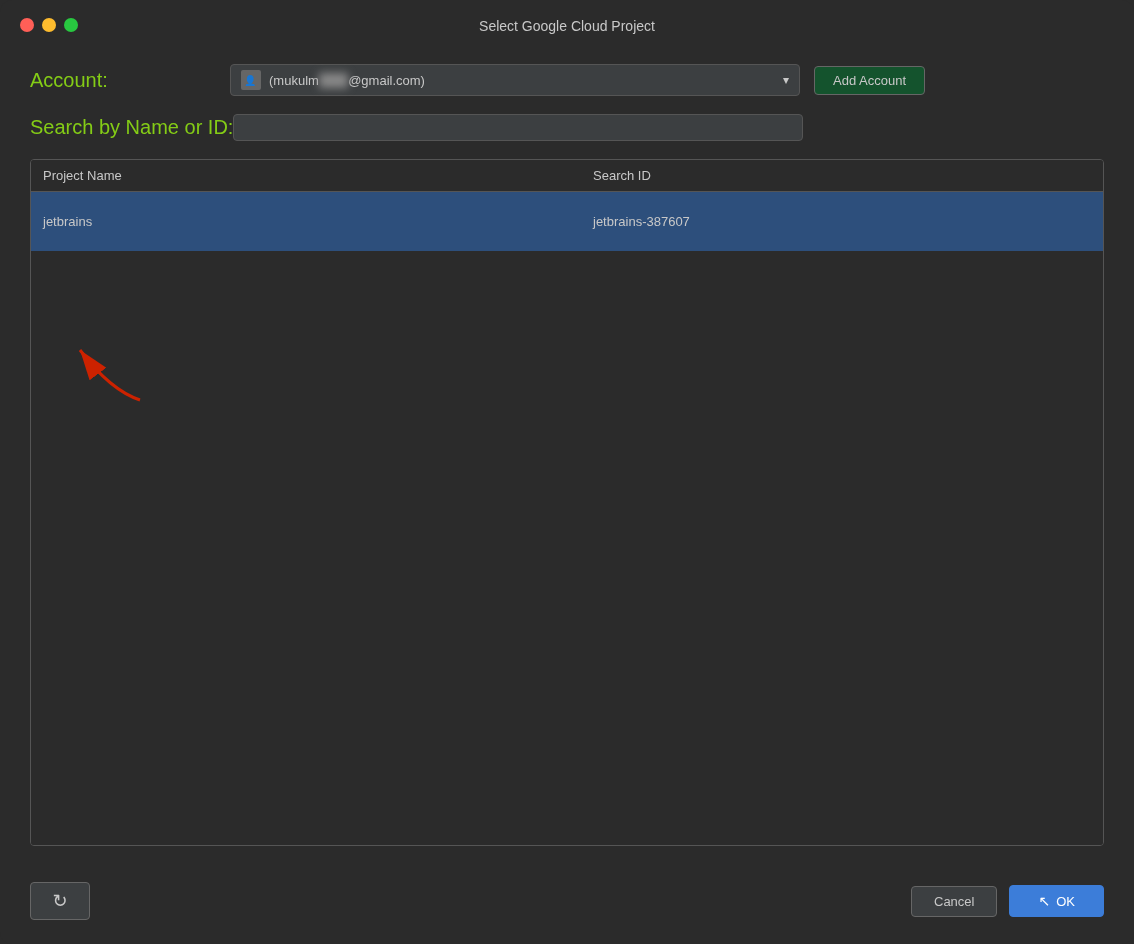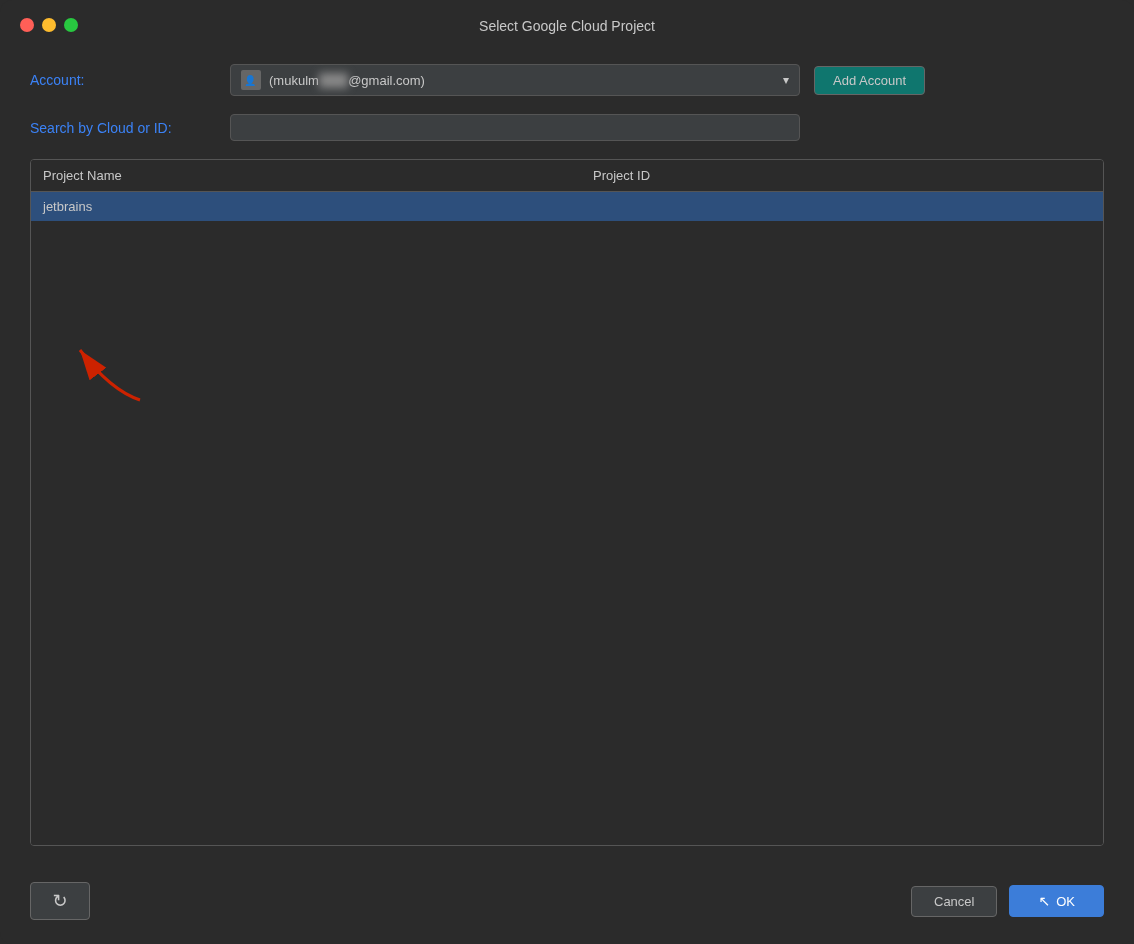--- a/index.html
+++ b/index.html
@@ -72,22 +72,22 @@
       flex: 1;
     }
 
     .form-row {
       display: flex;
       align-items: center;
       margin-bottom: 18px;
     }
 
     .form-label {
-      color: #3b82f6;
-      font-size: 14px;
+      color: #84cc16;
+      font-size: 20px;
       min-width: 200px;
       flex-shrink: 0;
     }
 
     .account-dropdown {
       display: flex;
       align-items: center;
       background: #3c3f41;
       border: 1px solid #555;
       border-radius: 4px;
@@ -125,21 +125,21 @@
       font-size: 13px;
       text-align: right;
     }
 
     .dropdown-arrow {
       color: #c8c8c8;
       font-size: 12px;
     }
 
     .add-account-btn {
-      background: #0f766e;
+      background: #14532d;
       border: 1px solid #666;
       border-radius: 4px;
       color: #c8c8c8;
       font-size: 13px;
       padding: 6px 18px;
       cursor: pointer;
       margin-left: 14px;
       white-space: nowrap;
     }
 
@@ -191,21 +191,21 @@
       cursor: pointer;
     }
 
     .table-row.selected {
       background: #2d4f7c;
     }
 
     .table-cell {
       color: #c8c8c8;
       font-size: 13px;
-      padding: 7px 12px;
+      padding: 22px 12px;
     }
 
     .arrow-annotation {
       position: absolute;
       left: 60px;
       top: 330px;
       pointer-events: none;
     }
 
     .dialog-footer {
@@ -304,32 +304,33 @@
           <span class="account-text">
             (<span>mukulm</span><span class="blurred-text">&nbsp;&nbsp;&nbsp;&nbsp;&nbsp;&nbsp;&nbsp;</span><span>@gmail.com)</span>
           </span>
         </div>
         <span class="dropdown-arrow">▾</span>
       </div>
       <button class="add-account-btn">Add Account</button>
     </div>
 
     <div class="form-row">
-      <span class="form-label">Search by Cloud or ID:</span>
+      <span class="form-label">Search by Name or ID:</span>
       <input class="search-input" type="text" placeholder="" style="">
     </div>
 
     <div class="table-container">
       <div class="table-header">
         <div class="table-header-cell col-name">Project Name</div>
-        <div class="table-header-cell col-id">Project ID</div>
+        <div class="table-header-cell col-id">Search ID</div>
       </div>
       <div class="table-body">
         <div class="table-row selected">
           <div class="table-cell col-name">jetbrains</div>
+          <div class="table-cell col-id">jetbrains-387607</div>
         </div>
       </div>
     </div>
 
     <svg class="arrow-annotation" width="120" height="80" viewBox="0 0 120 80">
       <defs>
         <marker id="arrowhead" markerWidth="10" markerHeight="7" refX="10" refY="3.5" orient="auto">
           <polygon points="0 0, 10 3.5, 0 7" fill="#cc2200"></polygon>
         </marker>
       </defs>

